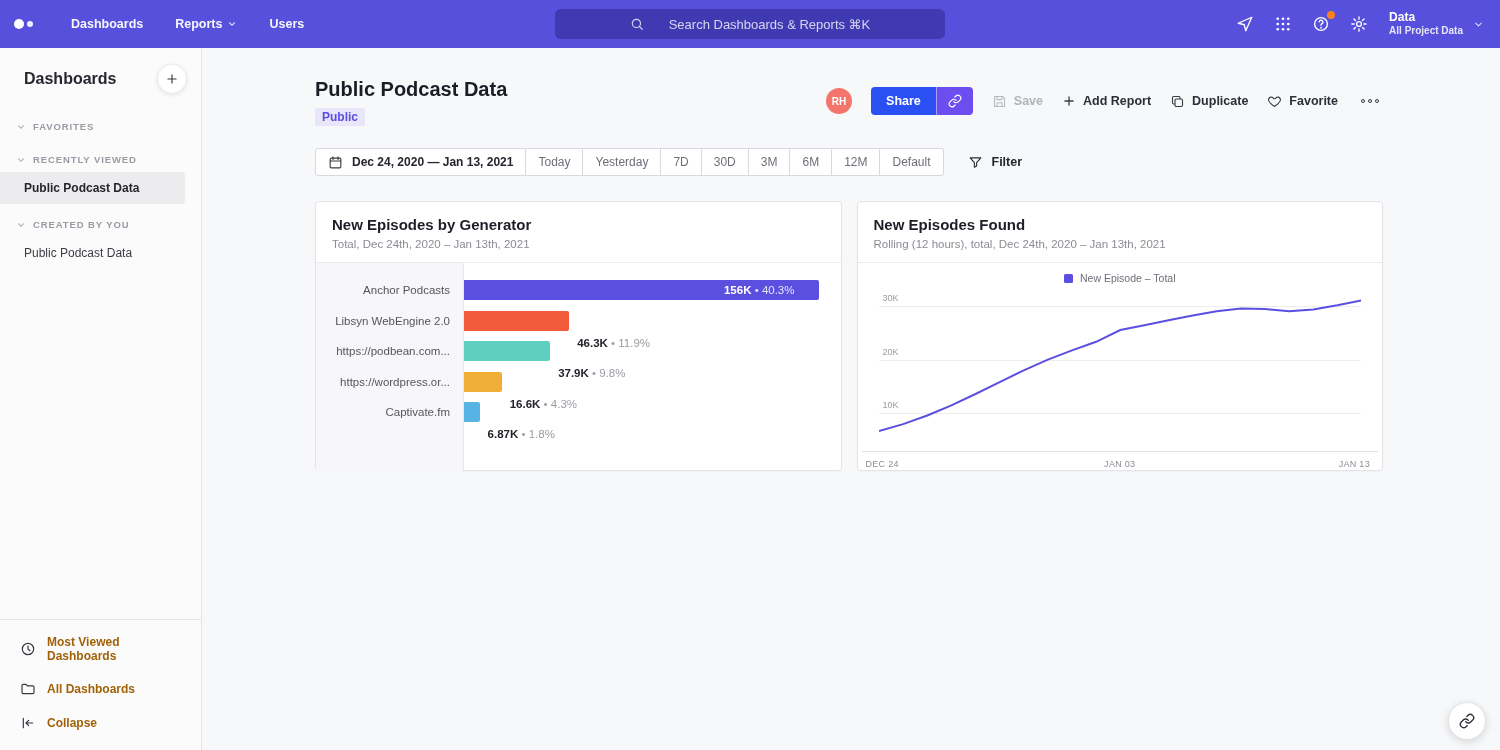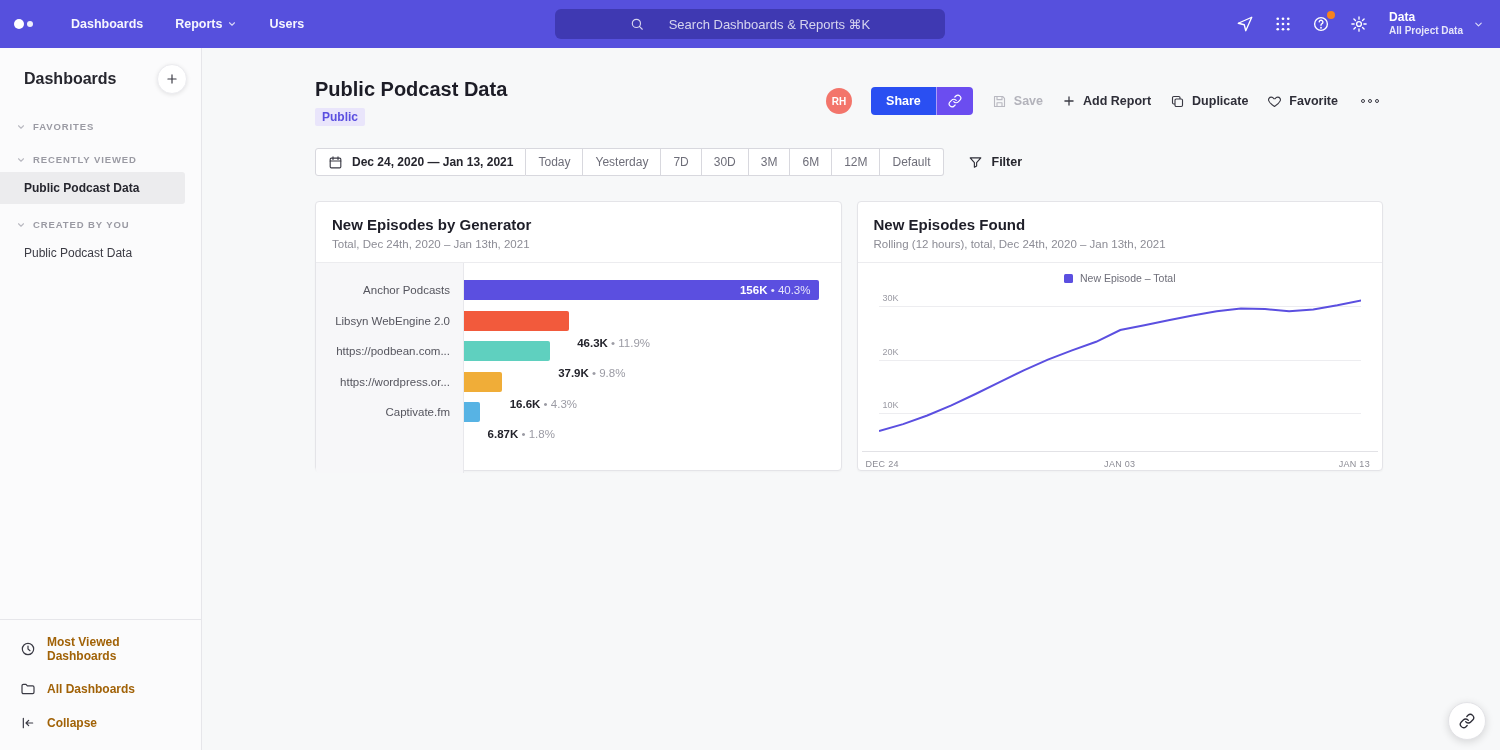--- a/index.html
+++ b/index.html
@@ -72,21 +72,21 @@
   .card-title { font-size:15px; font-weight:700; color:#1e1e28; }
   .card-sub { font-size:11.5px; color:#8c8c95; margin-top:5px; }
 
   
   .bar-body { position:relative; height:210px; padding-top:12px; }
   .bar-col-bg { position:absolute; left:0; top:0; bottom:0; width:148px; background:#f7f7f9; border-right:1px solid #e8e8ec; border-radius:0 0 0 4px; }
   .bar-row { position:relative; display:flex; align-items:center; height:30.5px; }
   .bar-label { width:148px; flex:0 0 148px; padding-right:14px; text-align:right; font-size:11.5px; color:#55555e; z-index:1; white-space:nowrap; overflow:hidden; }
   .bar-area { flex:1; display:flex; align-items:center; padding-right:22px; }
   .bar { height:20px; border-radius:0 2px 2px 0; display:flex; align-items:center; justify-content:flex-end; }
-  .bar-inside { color:#fff; font-size:11.5px; padding-right:8px; white-space:nowrap; }
+  .bar-inside { color:#fff; font-size:11.5px; padding-right:24px; white-space:nowrap; }
   .bar-inside b { font-weight:700; } .bar-inside i { font-style:normal; color:rgba(255,255,255,.85); }
   .bar-value { margin-left:8px; font-size:11.5px; white-space:nowrap;margin-top:44px; }
   .bar-value b { color:#23232b; font-weight:700; }
   .bar-value i { font-style:normal; color:#9b9ba4; }
 
   
   .line-body { height:210px; }
   .legend { height:24px; display:flex; align-items:center; justify-content:center; gap:7px; padding-top:6px; font-size:10.5px; color:#6e6e79; }
   .legend-swatch { width:9px; height:9px; border-radius:1.5px; background:#5b4fe0; }
   .plot { position:relative; height:164px; margin:0 21px; overflow:hidden; }

